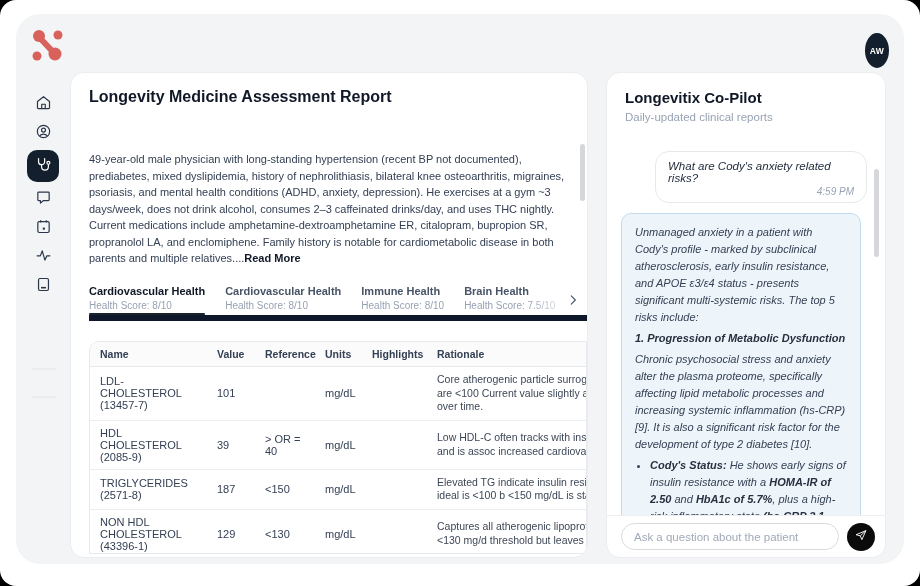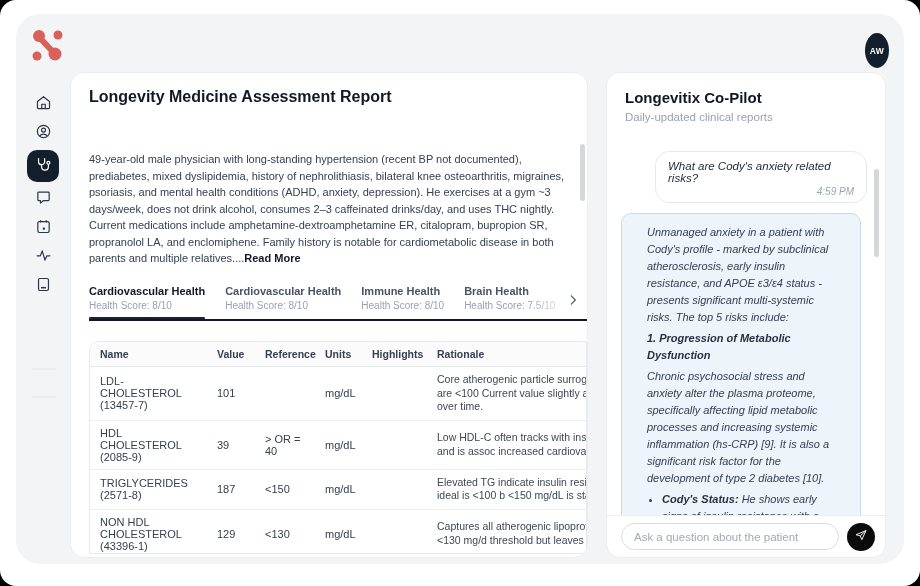--- a/index.html
+++ b/index.html
@@ -24,21 +24,21 @@
 
   
   .report-title { position:absolute; left:18px; top:15px; font-size:16px; font-weight:bold; color:#101828; }
   .report-meta { position:absolute; left:18px; top:40px; font-size:11.5px; color:#1d2939; }
   .report-meta .patient { font-weight:bold; }
   .report-meta .dot { margin:0 5px; color:#344054; }
   .report-summary { position:absolute; left:18px; top:78px; width:484px; max-height:132px; overflow:hidden; font-size:11px; line-height:16.5px; color:#344054; }
   .readmore { font-weight:bold; color:#101828; cursor:pointer; }
   .vscroll { position:absolute; right:2px; top:71px; width:5px; height:57px; background:#d5d7da; border-radius:3px; cursor:pointer; }
 
-  .tabs { position:absolute; left:18px; right:0; top:212px; height:36px; display:flex; border-bottom:2px solid #0f172a; overflow:hidden; }
+  .tabs { position:absolute; left:18px; right:0; top:212px; height:36px; display:flex; border-bottom:6px solid #0f172a; overflow:hidden; }
   .tab { position:relative; margin-right:20px; padding-bottom:6px; cursor:pointer; flex:none; }
   .tab-label { font-size:11px; font-weight:600; color:#475467; white-space:nowrap; }
   .tab-score { font-size:10px; color:#98a2b3; margin-top:3px; white-space:nowrap; }
   .tab.active .tab-label { color:#101828; font-weight:bold; }
   .tab.active::after { content:""; position:absolute; left:0; right:0; bottom:0; height:2.5px; background:#1a2230; border-radius:2px; }
   .tabs-fade { position:absolute; right:0; top:0; width:60px; height:35px; background:linear-gradient(to right, rgba(255,255,255,0), #ffffff 80%); pointer-events:none; }
   .tabs-next { position:absolute; right:4px; top:6px; width:20px; height:20px; border:none; background:none; color:#475467; cursor:pointer; }
   .tabs-next svg { width:14px; height:14px; }
 
   .table-wrap { position:absolute; left:18px; right:0; top:268px; bottom:3px; overflow:hidden; border:1px solid #e7e9ec; border-radius:10px 0 0 0; }
@@ -48,21 +48,21 @@
   td.rationale { font-size:10.5px; line-height:13.5px; color:#3d4757; }
   col.c-name{width:117px} col.c-value{width:48px} col.c-ref{width:60px} col.c-units{width:47px} col.c-high{width:65px} col.c-rat{width:303px}
 
   
   .copilot-title { position:absolute; left:18px; top:16px; font-size:15px; font-weight:bold; color:#101828; }
   .copilot-sub { position:absolute; left:18px; top:38px; font-size:11.5px; color:#98a2b3; }
   .chat { position:absolute; left:14px; right:6px; top:66px; bottom:41px; overflow:hidden; padding-top:12px;font-style:italic; }
   .user-bubble { margin-left:auto; margin-right:12px; width:fit-content; max-width:212px; background:#fff; border:1px solid #e6e8ea; border-radius:14px; padding:8px 12px 5px; }
   .user-bubble .msg-text { font-size:11.5px; color:#1d2939; }
   .user-bubble .msg-time { font-size:10px; color:#98a2b3; text-align:right; margin-top:2px; }
-  .ai-bubble { margin-top:10px; margin-left:0; width:240px; background:#edf4fa; border:1px solid #c2dcee; border-radius:10px; padding:10px 25px; font-size:11px; line-height:17px; color:#344054; }
+  .ai-bubble { margin-top:10px; margin-left:0; width:240px; background:#edf4fa; border:1px solid #c2dcee; border-radius:10px; padding:10px 13px; font-size:11px; line-height:17px; color:#344054; }
   .ai-bubble p { margin-bottom:4px; }
   .ai-bubble .bold, .ai-bubble b { font-weight:bold; color:#27303f; }
   .ai-bubble ul { margin:0; padding-left:15px; }
   .chat-scrollbar { position:absolute; right:6px; top:96px; width:5px; height:88px; background:#d5d7da; border-radius:3px; cursor:pointer; }
   .chat-divider { position:absolute; left:0; right:0; bottom:41px; height:1px; background:#eceef0; }
   .chat-footer { position:absolute; left:14px; right:10px; bottom:0; height:41px; display:flex; align-items:center; gap:8px; }
   .chat-input { flex:1; height:27px; border:1px solid #d7dbe0; border-radius:14px; padding:0 12px; font-size:11.5px; color:#1d2939; outline:none; font-family:inherit; }
   .chat-input::placeholder { color:#a0aab8; }
   .send-btn { width:28px; height:28px; border-radius:50%; background:#0b0b0c; border:none; display:flex; align-items:center; justify-content:center; cursor:pointer; flex:none; }
   .send-btn svg { width:14px; height:14px; }

